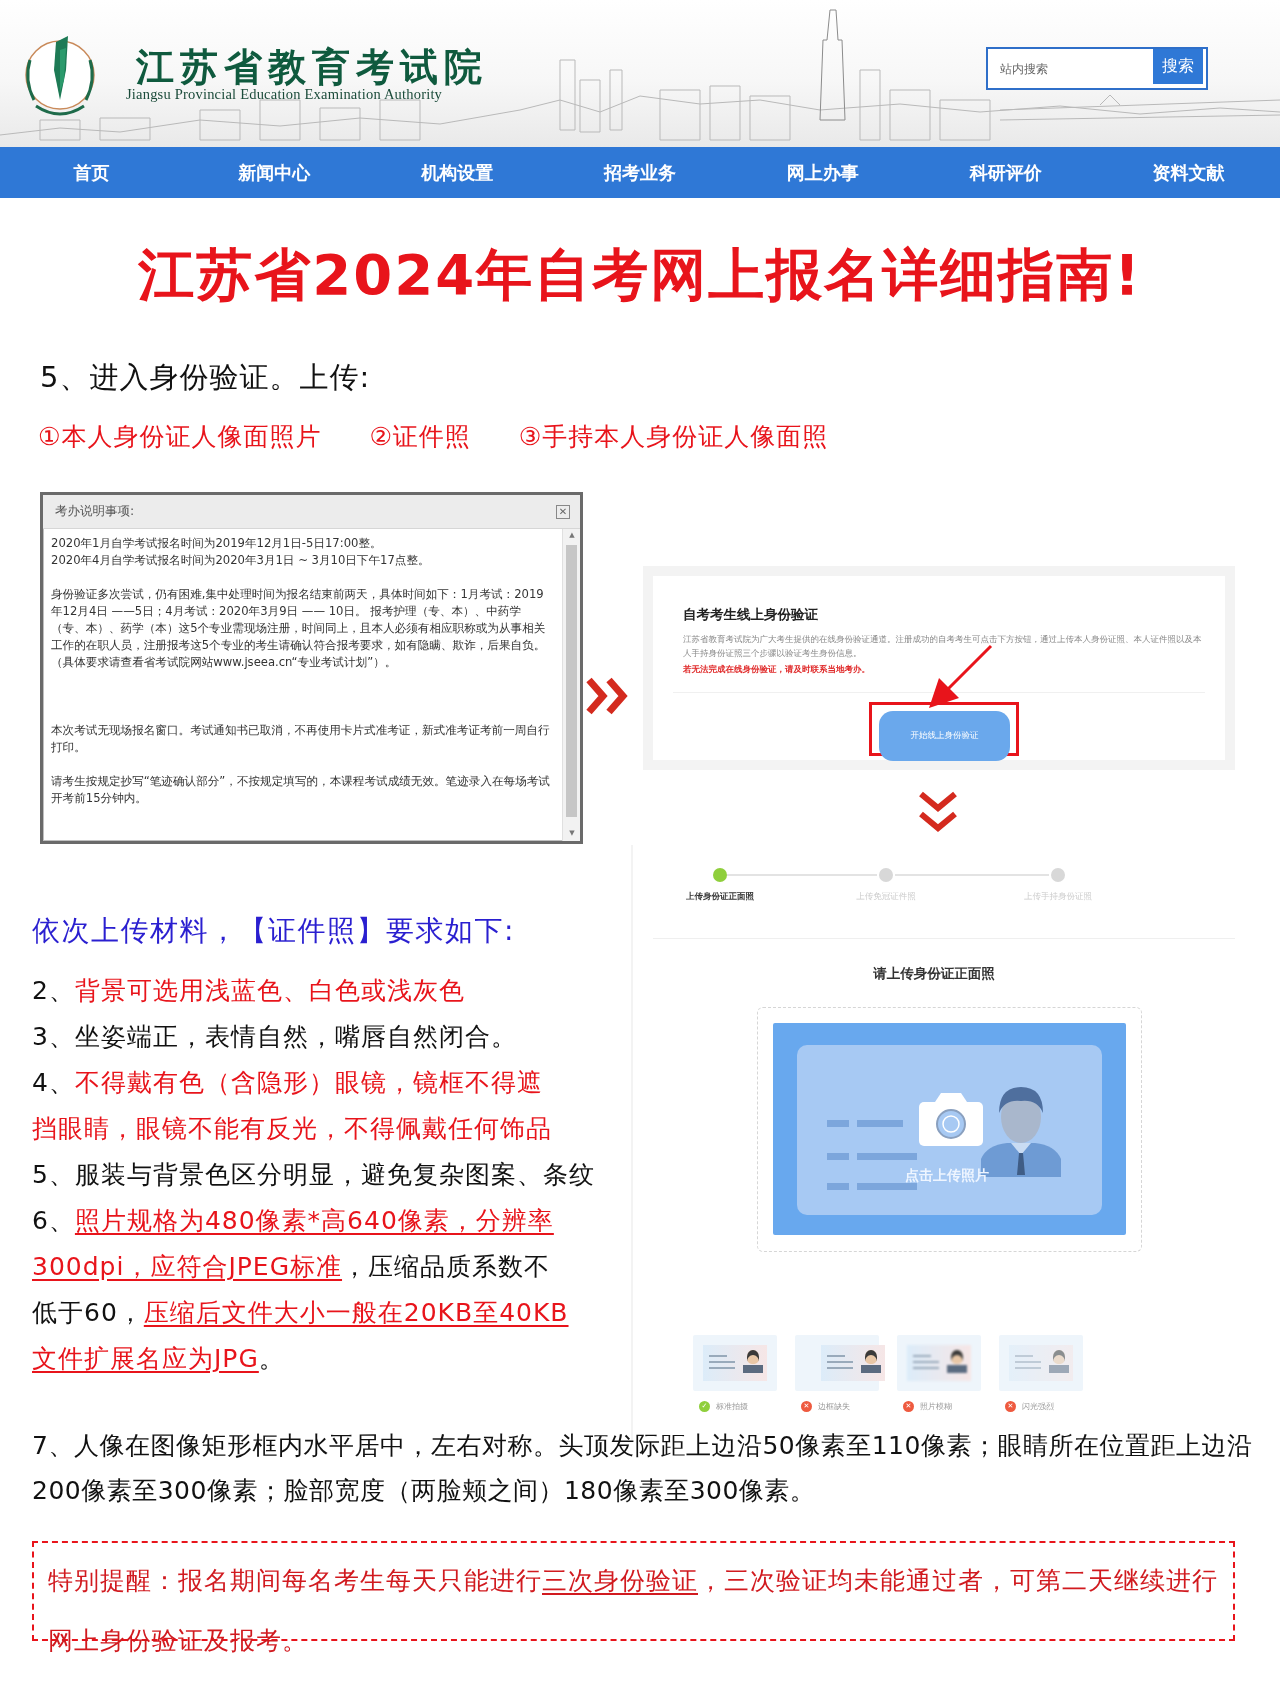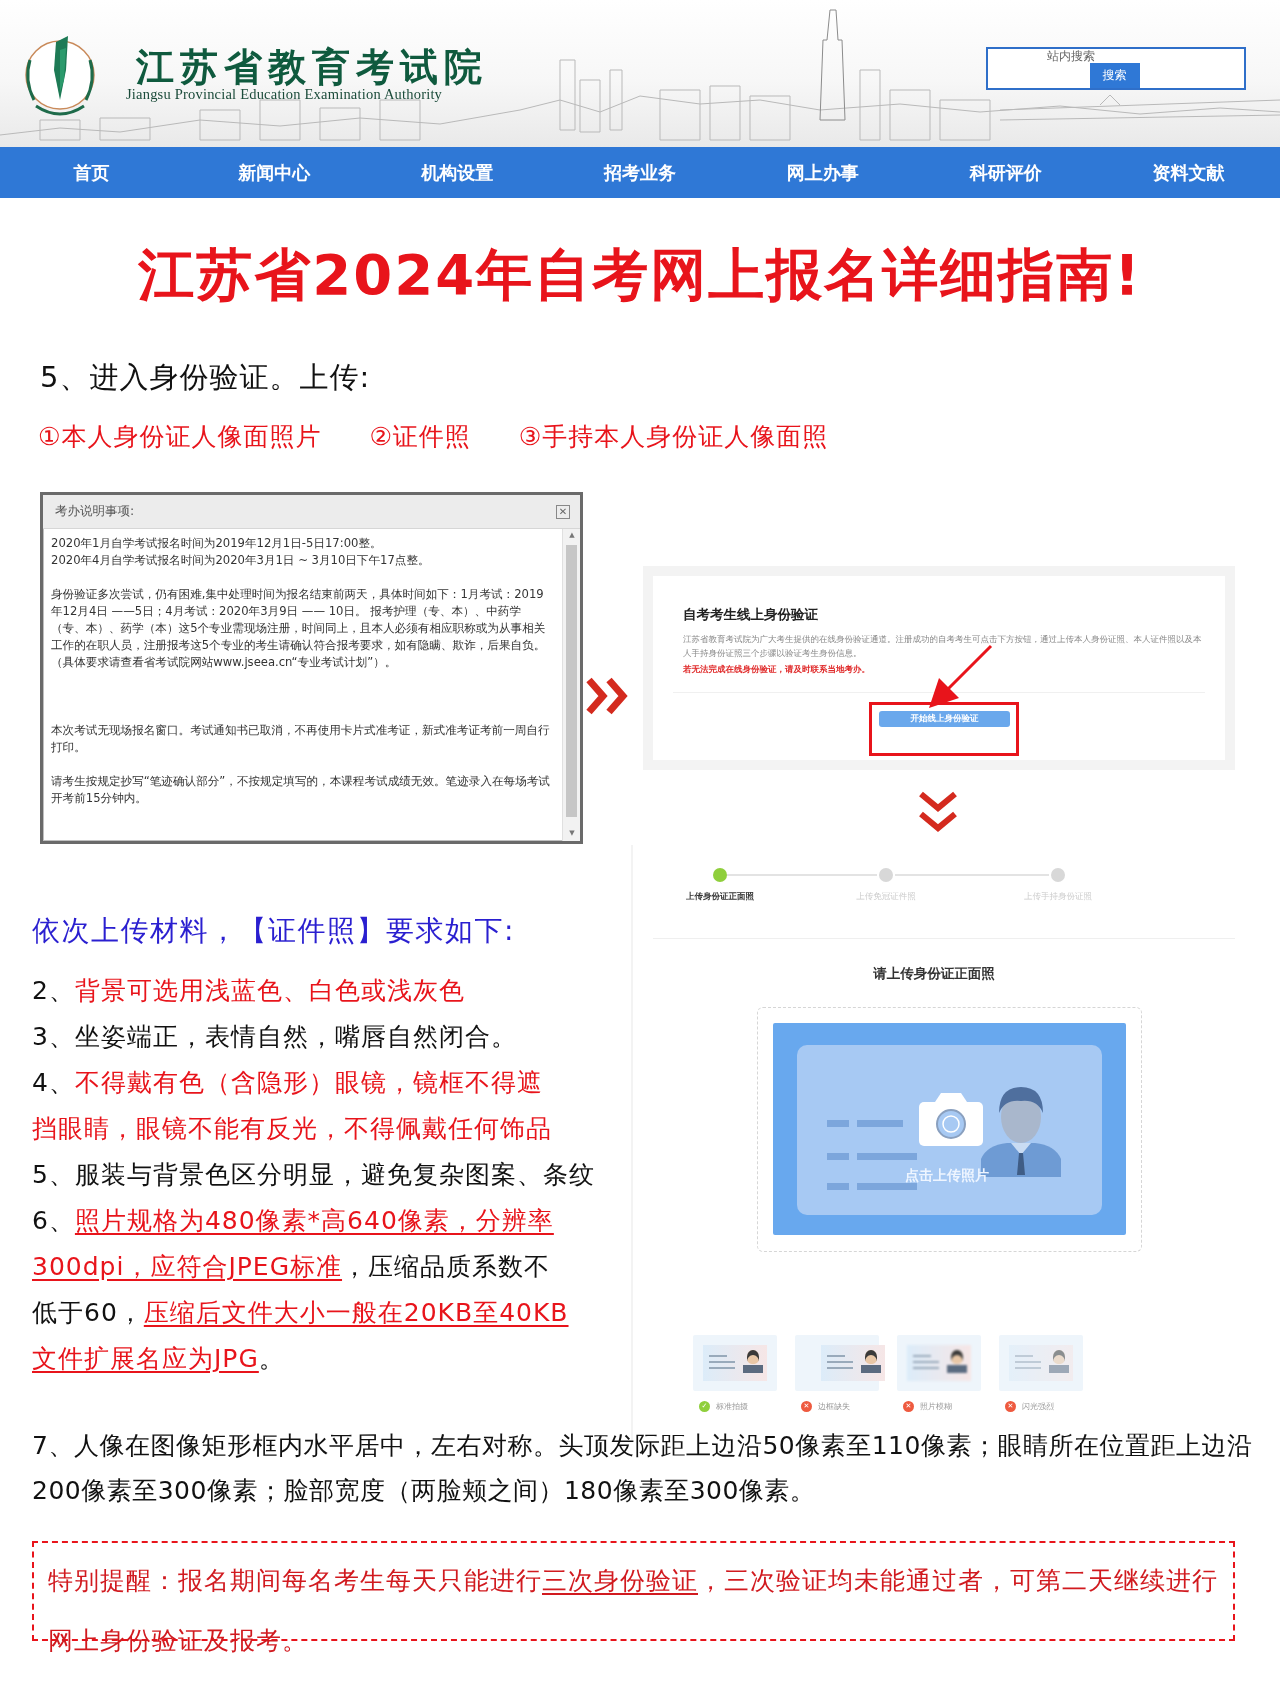--- a/index.html
+++ b/index.html
@@ -17,32 +17,32 @@
   .logo-emblem { position: absolute; left: 20px; top: 30px; width: 80px; height: 90px; }
   .logo-cn {
     position: absolute; left: 124px; top: 42px; font-size: 38px; font-weight: bold;
     color: #0f5a3e; letter-spacing: 6px; font-family: "DejaVu Sans", sans-serif; margin-left: 12px;
   }
   .logo-en {
     position: absolute; left: 126px; top: 86px; font-size: 14.5px; color: #1b4b3a;
     font-family: "Liberation Serif", "DejaVu Serif", serif; letter-spacing: 0.2px;
   }
   .search-box {
-    position: absolute; left: 986px; top: 47px; width: 260px; height: 43px;
-    border: 2px solid #2f6fc9; background: #fff; display: flex; align-items: center; flex-direction: column;
+    position: absolute; left: 986px; top: 47px; width: 222px; height: 43px;
+    border: 2px solid #2f6fc9; background: #fff; display: flex; align-items: flex-start;
   }
   .search-input {
     flex: 1; height: 100%; border: none; outline: none; padding-left: 12px;
     font-size: 12px; color: #666; background: transparent;
     font-family: "DejaVu Sans", sans-serif;
   }
   .search-input::placeholder { color: #666; }
   .search-btn {
     width: 50px; height: 35px; margin-right: 3px; background: #2f78d6; color: #fff;
-    border: none; font-size: 12px; font-family: "DejaVu Sans", sans-serif;
+    border: none; font-size: 16px; font-family: "DejaVu Sans", sans-serif;
   }
   .nav-bar {
     position: absolute; left: 0; top: 147px; width: 1280px; height: 51px; background: #2f78d6;
     display: flex; align-items: center;
   }
   .nav-item {
     flex: 1; text-align: center; color: #fff; font-size: 18px; font-weight: bold;
     letter-spacing: 0px; cursor: pointer;
   }
   
@@ -114,23 +114,23 @@
     position: absolute; left: 30px; top: 88px; font-size: 8.5px; font-weight: bold; color: #e02b2b;
   }
   .verify-sep {
     position: absolute; left: 20px; right: 20px; top: 116px; border-top: 1px solid #f0f0f0;
   }
   .verify-highlight {
     position: absolute; left: 216px; top: 126px; width: 150px; height: 54px;
     border: 3px solid #e8141b;
   }
   .verify-btn {
-    position: absolute; left: 226px; top: 135px; width: 131px; height: 16px;
-    background: #6aa8ec; color: #fff; border: none; border-radius: 3px;
-    font-size: 8.5px; font-weight: bold; font-family: "DejaVu Sans", sans-serif;
+    position: absolute; left: 226px; top: 135px; width: 131px; height: 50px;
+    background: #6aa8ec; color: #fff; border: none; border-radius: 14px;
+    font-size: 8.5px; font-weight: normal; font-family: "DejaVu Sans", sans-serif;
   }
   .red-arrow { position: absolute; left: 266px; top: 66px; width: 80px; height: 70px; }
   
   .upload-panel {
     position: absolute; left: 631px; top: 845px; width: 604px; height: 595px;
     background: #fff; border-left: 2px solid #f3f3f3;
   }
   .stepper {
     position: absolute; left: 78px; top: 22px; width: 430px; height: 40px;
   }

